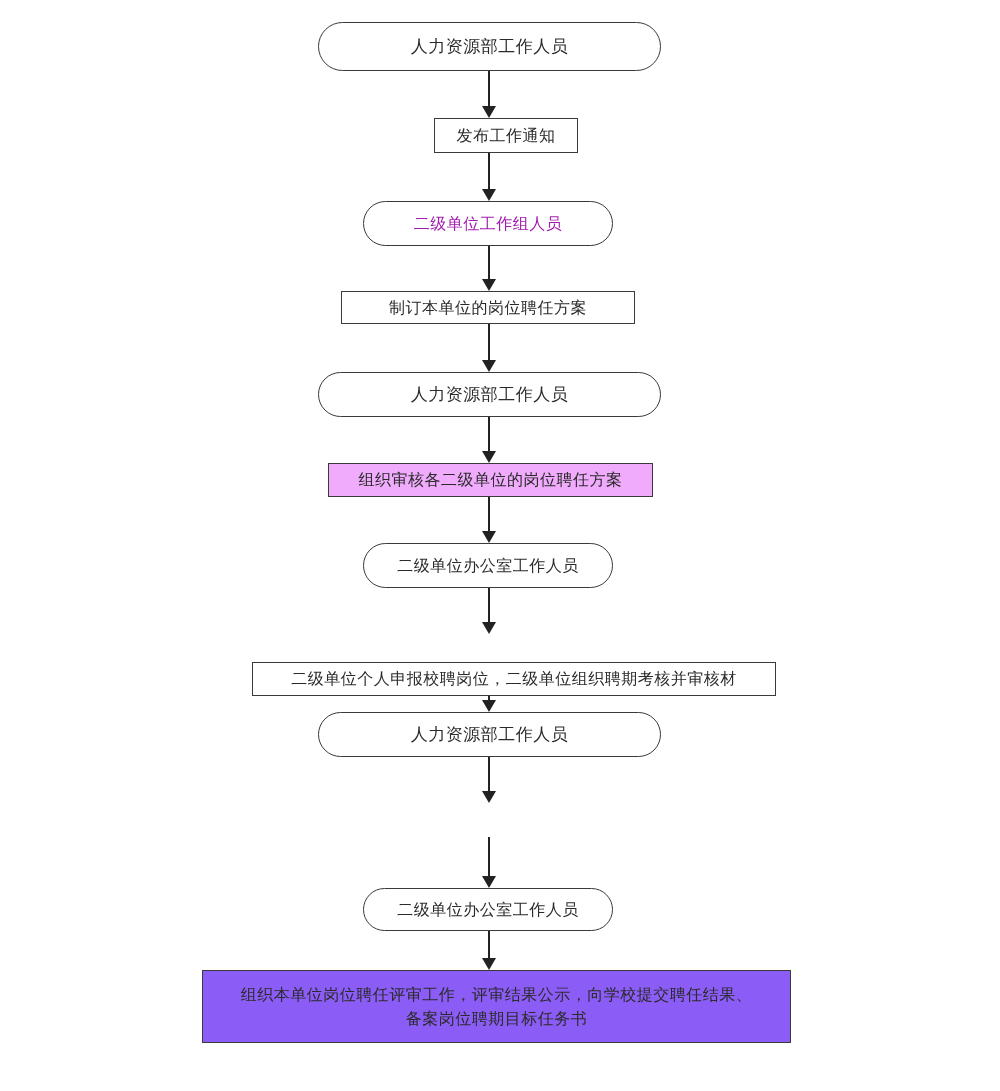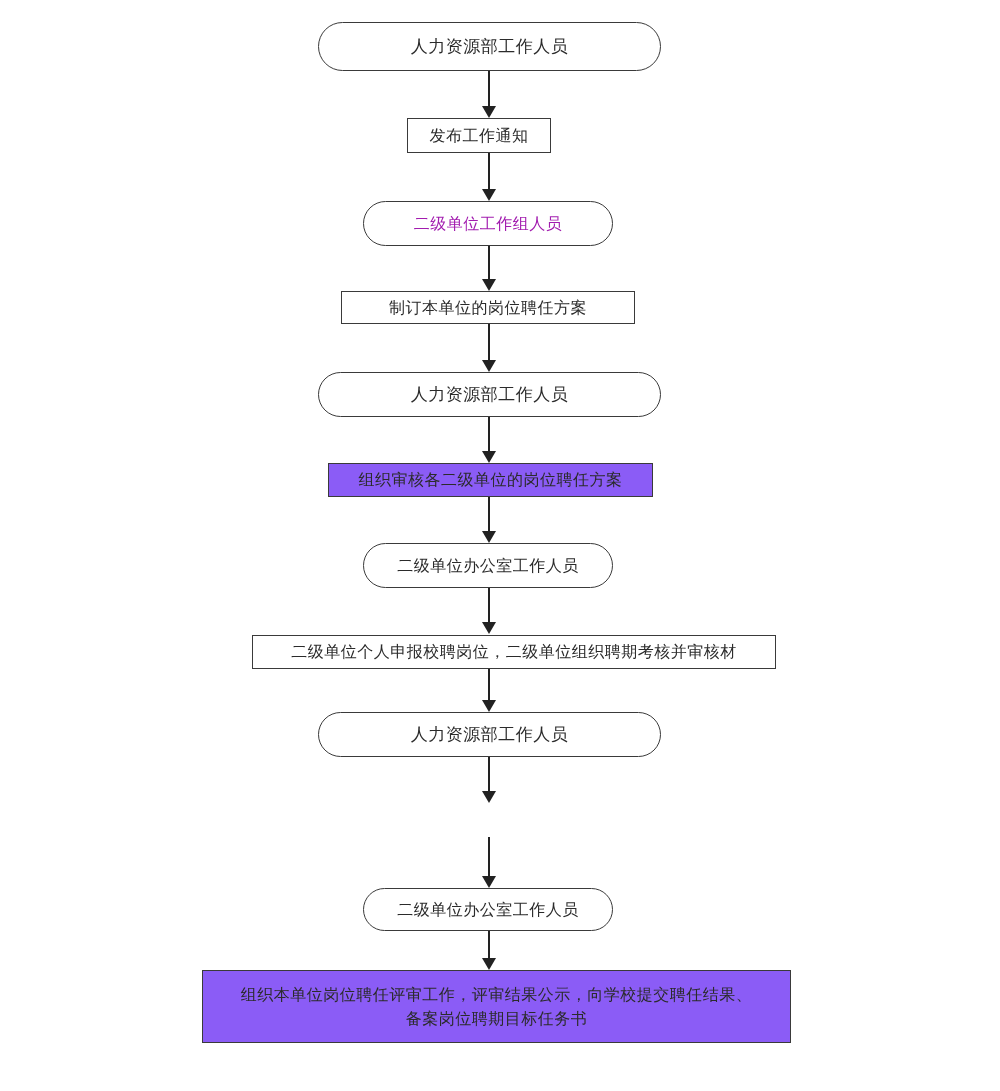--- a/index.html
+++ b/index.html
@@ -82,39 +82,39 @@
     <div class="arrowhead" style="left: 482px; top: 700px; border-top-color: rgb(34, 34, 34);"></div>
     <div class="connector" style="left: 488px; top: 757px; height: 34px; border-left-color: rgb(34, 34, 34);"></div>
     <div class="arrowhead" style="left: 482px; top: 791px; border-top-color: rgb(34, 34, 34);"></div>
     <div class="connector" style="left: 488px; top: 837px; height: 39px; border-left-color: rgb(34, 34, 34);"></div>
     <div class="arrowhead" style="left: 482px; top: 876px; border-top-color: rgb(34, 34, 34);"></div>
     <div class="connector" style="left: 488px; top: 931px; height: 27px; border-left-color: rgb(34, 34, 34);"></div>
     <div class="arrowhead" style="left: 482px; top: 958px; border-top-color: rgb(34, 34, 34);"></div>
     <div class="node oval" style="left: 318px; top: 22px; width: 343px; height: 49px; border-color: rgb(58, 58, 58); background: rgb(255, 255, 255);">
       <span class="label" style="font-size: 17px; color: rgb(43, 43, 43);">人力资源部工作人员</span>
     </div>
-    <div class="node rect" style="left: 407px; top: 118px; width: 144px; height: 35px; border-color: rgb(58, 58, 58); background: rgb(255, 255, 255);">
+    <div class="node rect" style="left: 434px; top: 118px; width: 144px; height: 35px; border-color: rgb(58, 58, 58); background: rgb(255, 255, 255);">
       <span class="label" style="font-size: 16px; color: rgb(43, 43, 43);">发布工作通知</span>
     </div>
     <div class="node oval" style="left: 363px; top: 201px; width: 250px; height: 45px; border-color: rgb(58, 58, 58); background: rgb(255, 255, 255);">
       <span class="label" style="font-size: 16px; color: #a21caf;">二级单位工作组人员</span>
     </div>
     <div class="node rect" style="left: 341px; top: 291px; width: 294px; height: 33px; border-color: rgb(58, 58, 58); background: rgb(255, 255, 255);">
       <span class="label" style="font-size: 16px; color: rgb(43, 43, 43);">制订本单位的岗位聘任方案</span>
     </div>
     <div class="node oval" style="left: 318px; top: 372px; width: 343px; height: 45px; border-color: rgb(58, 58, 58); background: rgb(255, 255, 255);">
       <span class="label" style="font-size: 17px; color: rgb(43, 43, 43);">人力资源部工作人员</span>
     </div>
-    <div class="node rect" style="left: 328px; top: 463px; width: 325px; height: 34px; border-color: rgb(58, 58, 58); background: #8b5cf6;">
+    <div class="node rect" style="left: 328px; top: 463px; width: 325px; height: 34px; border-color: rgb(58, 58, 58); background: #f0abfc;">
       <span class="label" style="font-size: 16px; color: rgb(43, 43, 43);">组织审核各二级单位的岗位聘任方案</span>
     </div>
     <div class="node oval" style="left: 363px; top: 543px; width: 250px; height: 45px; border-color: rgb(58, 58, 58); background: rgb(255, 255, 255);">
       <span class="label" style="font-size: 16px; color: rgb(43, 43, 43);">二级单位办公室工作人员</span>
     </div>
-    <div class="node rect" style="left: 252px; top: 635px; width: 524px; height: 34px; border-color: rgb(58, 58, 58); background: rgb(255, 255, 255); align-items: center;">
+    <div class="node rect" style="left: 252px; top: 662px; width: 524px; height: 34px; border-color: rgb(58, 58, 58); background: rgb(255, 255, 255); align-items: center;">
       <span class="label" style="font-size: 16px; color: rgb(43, 43, 43);">二级单位个人申报校聘岗位，二级单位组织聘期考核并审核材</span>
     </div>
     <div class="node oval" style="left: 318px; top: 712px; width: 343px; height: 45px; border-color: rgb(58, 58, 58); background: rgb(255, 255, 255);">
       <span class="label" style="font-size: 17px; color: rgb(43, 43, 43);">人力资源部工作人员</span>
     </div>
     <div class="node oval" style="left: 363px; top: 888px; width: 250px; height: 43px; border-color: rgb(58, 58, 58); background: rgb(255, 255, 255);">
       <span class="label" style="font-size: 16px; color: rgb(43, 43, 43);">二级单位办公室工作人员</span>
     </div>
     <div class="node rect" style="left: 202px; top: 970px; width: 589px; height: 73px; border-color: rgb(58, 58, 58); background: #8b5cf6;">
       <span class="label" style="font-size: 16px; color: rgb(43, 43, 43);">组织本单位岗位聘任评审工作，评审结果公示，向学校提交聘任结果、

